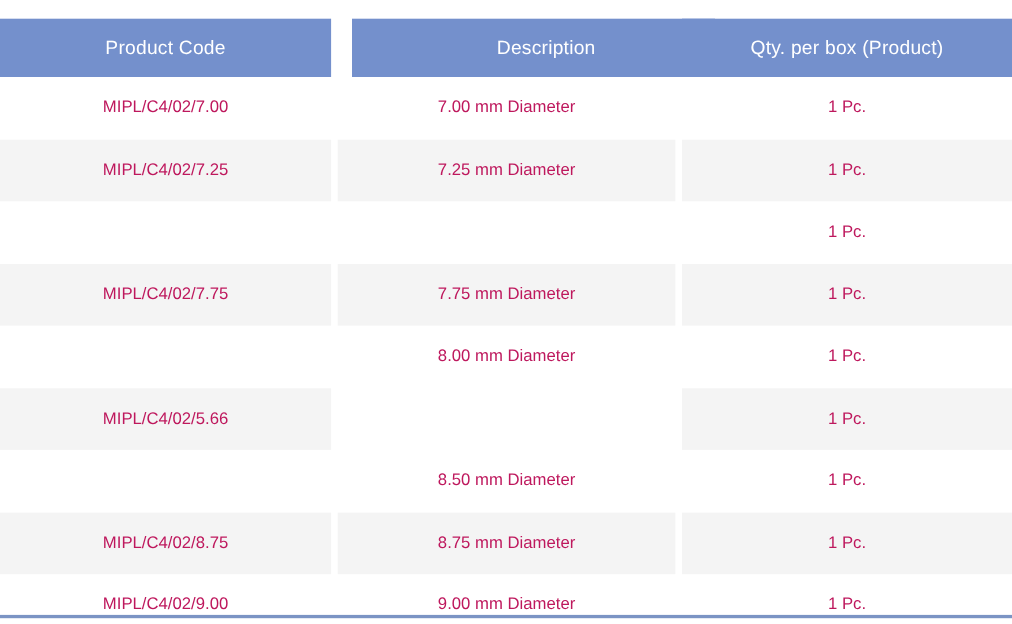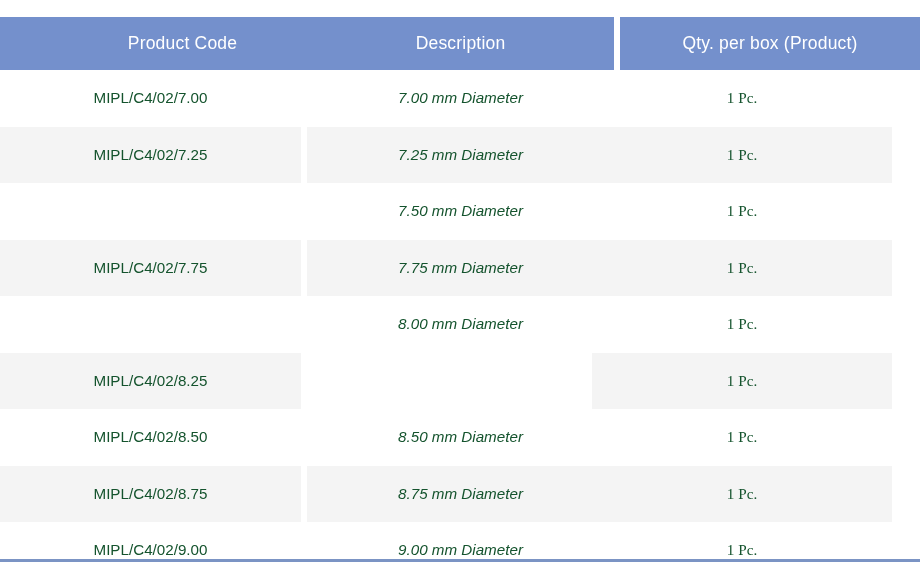--- a/index.html
+++ b/index.html
@@ -34,22 +34,22 @@
     top: 0;
     height: 53px;
     background: #7490cc;
     color: #ffffff;
     font-size: 17.5px;
     line-height: 53px;
     text-align: center;
     white-space: nowrap;
     letter-spacing: 0.2px;
   }
-  .th.c0 { left: 0px;   width: 301px; padding-left: 32px; }
-  .th.c1 { left: 307px; width: 307px; }
+  .th.c0 { left: 0px;   width: 301px; }
+  .th.c1 { left: 320px; width: 307px; padding-left: 23px; }
   .th.c2 { left: 620px; width: 300px; }
 
   
   .tbody {
     position: absolute;
     top: 70px;
     left: 0;
     width: 920px;
   }
   .row {
@@ -57,27 +57,27 @@
     width: 920px;
     height: 56.5px;
   }
   .cell {
     position: absolute;
     top: 0;
     height: 56.5px;
     line-height: 56.5px;
     text-align: center;
     font-size: 15.2px;
-    color: #14532d;
+    color: #be185d;
     white-space: nowrap;
     overflow: hidden;
   }
   .cell.c0 { left: 0px;   width: 301px; }
-  .cell.c1 { left: 307px; width: 307px; font-style: italic; }
-  .cell.c2 { left: 592px; width: 300px; font-family: Liberation Serif, serif; }
+  .cell.c1 { left: 307px; width: 307px; }
+  .cell.c2 { left: 620px; width: 300px; }
 
   
   .row.shaded .cell { background: #f4f4f4; }
 
   
   .bottom-rule {
     position: absolute;
     left: 0;
     top: 559px;
     width: 920px;
@@ -104,42 +104,40 @@
       <div class="cell c2">1 Pc.</div>
     </div>
 
     <div class="row shaded">
       <div class="cell c0">MIPL/C4/02/7.25</div>
       <div class="cell c1">7.25 mm Diameter</div>
       <div class="cell c2">1 Pc.</div>
     </div>
 
     <div class="row">
-      <div class="cell c1">7.50 mm Diameter</div>
       <div class="cell c2">1 Pc.</div>
     </div>
 
     <div class="row shaded">
       <div class="cell c0">MIPL/C4/02/7.75</div>
       <div class="cell c1">7.75 mm Diameter</div>
       <div class="cell c2">1 Pc.</div>
     </div>
 
     <div class="row">
       <div class="cell c1">8.00 mm Diameter</div>
       <div class="cell c2">1 Pc.</div>
     </div>
 
     <div class="row shaded">
-      <div class="cell c0">MIPL/C4/02/8.25</div>
+      <div class="cell c0">MIPL/C4/02/5.66</div>
       <div class="cell c2">1 Pc.</div>
     </div>
 
     <div class="row">
-      <div class="cell c0">MIPL/C4/02/8.50</div>
       <div class="cell c1">8.50 mm Diameter</div>
       <div class="cell c2">1 Pc.</div>
     </div>
 
     <div class="row shaded">
       <div class="cell c0">MIPL/C4/02/8.75</div>
       <div class="cell c1">8.75 mm Diameter</div>
       <div class="cell c2">1 Pc.</div>
     </div>
 

